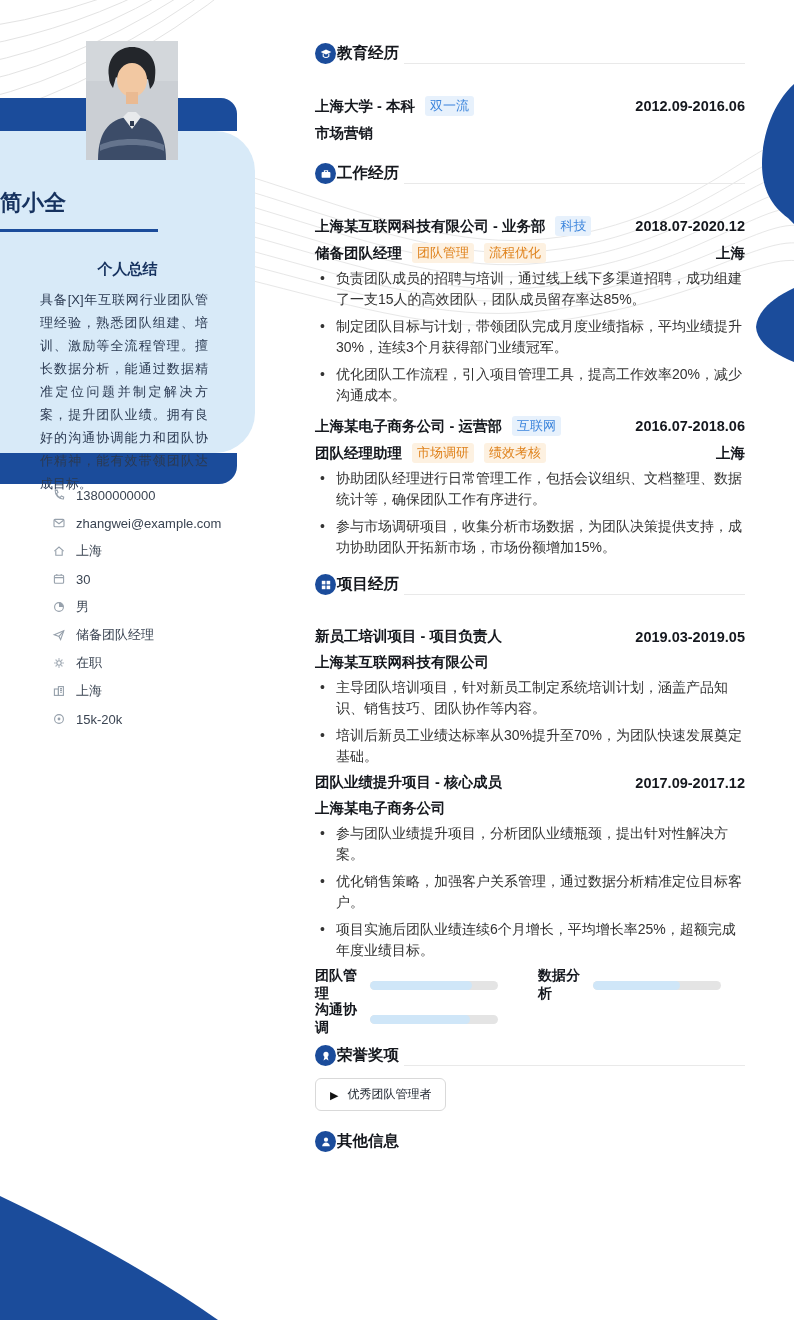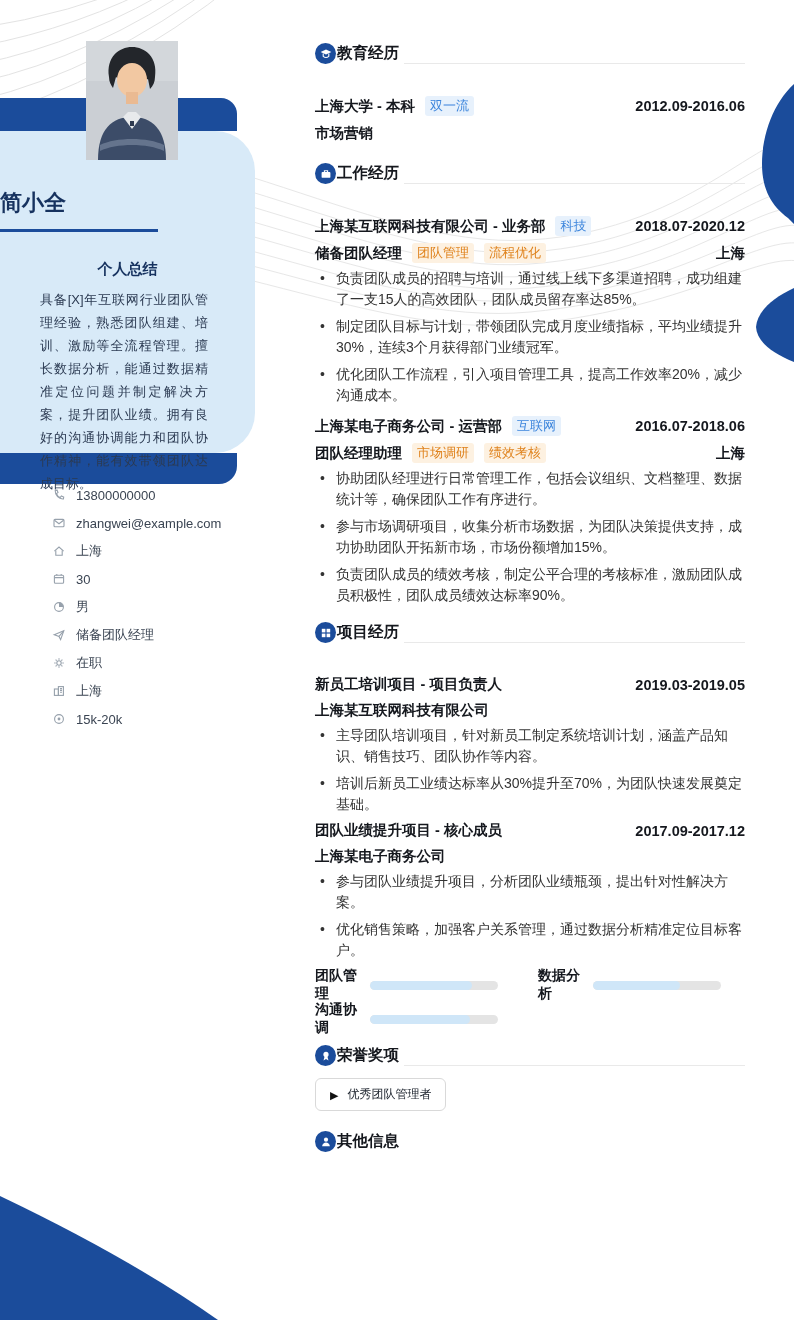--- a/index.html
+++ b/index.html
@@ -248,21 +248,20 @@
         </div>
         <div class="row row2">
           <span class="etitle">团队经理助理</span>
           <span class="chip orange">市场调研</span>
           <span class="chip orange">绩效考核</span>
           <span class="edate">上海</span>
         </div>
         <ul class="blist">
           <li>协助团队经理进行日常管理工作，包括会议组织、文档整理、数据统计等，确保团队工作有序进行。</li>
           <li>参与市场调研项目，收集分析市场数据，为团队决策提供支持，成功协助团队开拓新市场，市场份额增加15%。</li>
-          <li>负责团队成员的绩效考核，制定公平合理的考核标准，激励团队成员积极性，团队成员绩效达标率90%。</li>
         </ul>
       </div>
     </section>
 
     <section class="sec-proj">
       <div class="sec-hdr">
         <span class="sec-icon">
           <svg width="14" height="14" viewBox="0 0 14 14">
             <rect x="2.8" y="2.8" width="3.6" height="3.6" fill="#fff"></rect>
               <rect x="7.6" y="2.8" width="3.6" height="3.6" fill="#fff"></rect>
@@ -288,20 +287,21 @@
 
       <div class="proj2">
         <div class="row">
           <span class="etitle">团队业绩提升项目 - 核心成员</span>
           <span class="edate">2017.09-2017.12</span>
         </div>
         <div class="subline row2">上海某电子商务公司</div>
         <ul class="blist">
           <li>参与团队业绩提升项目，分析团队业绩瓶颈，提出针对性解决方案。</li>
           <li>优化销售策略，加强客户关系管理，通过数据分析精准定位目标客户。</li>
+          <li>项目实施后团队业绩连续6个月增长，平均增长率25%，超额完成年度业绩目标。</li>
         </ul>
       </div>
     </section>
 
     <section class="sec-skills">
       <div class="skills">
         <div class="skill">
           <span class="s-label">团队管理</span>
           <span class="s-track">
               <span class="s-fill" style="width: 80%;"></span>

